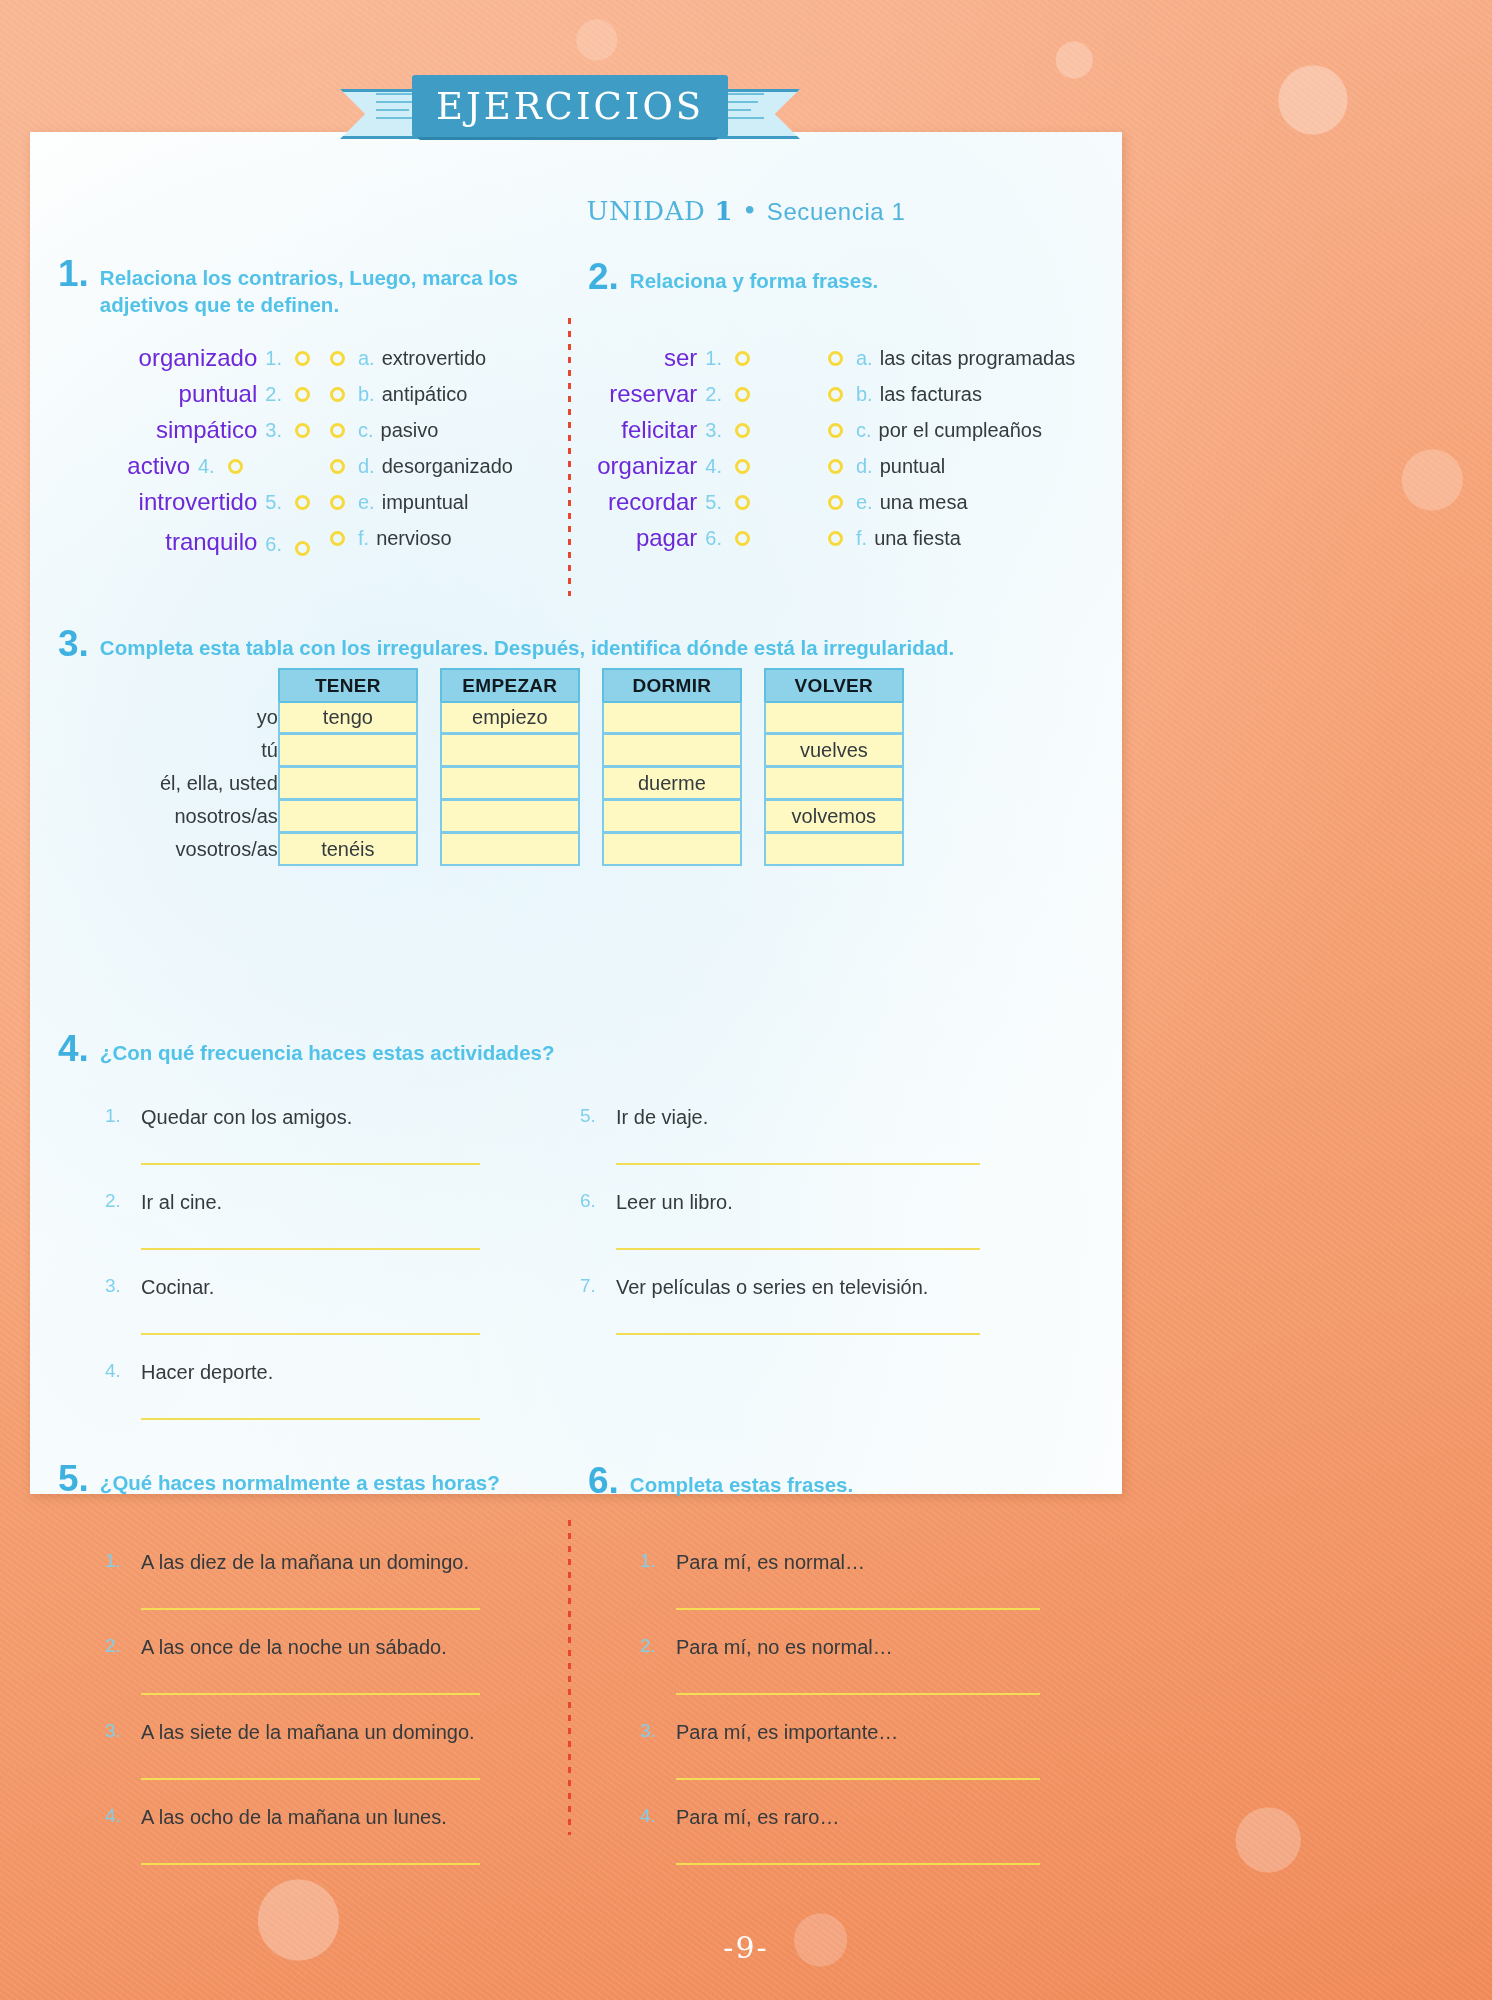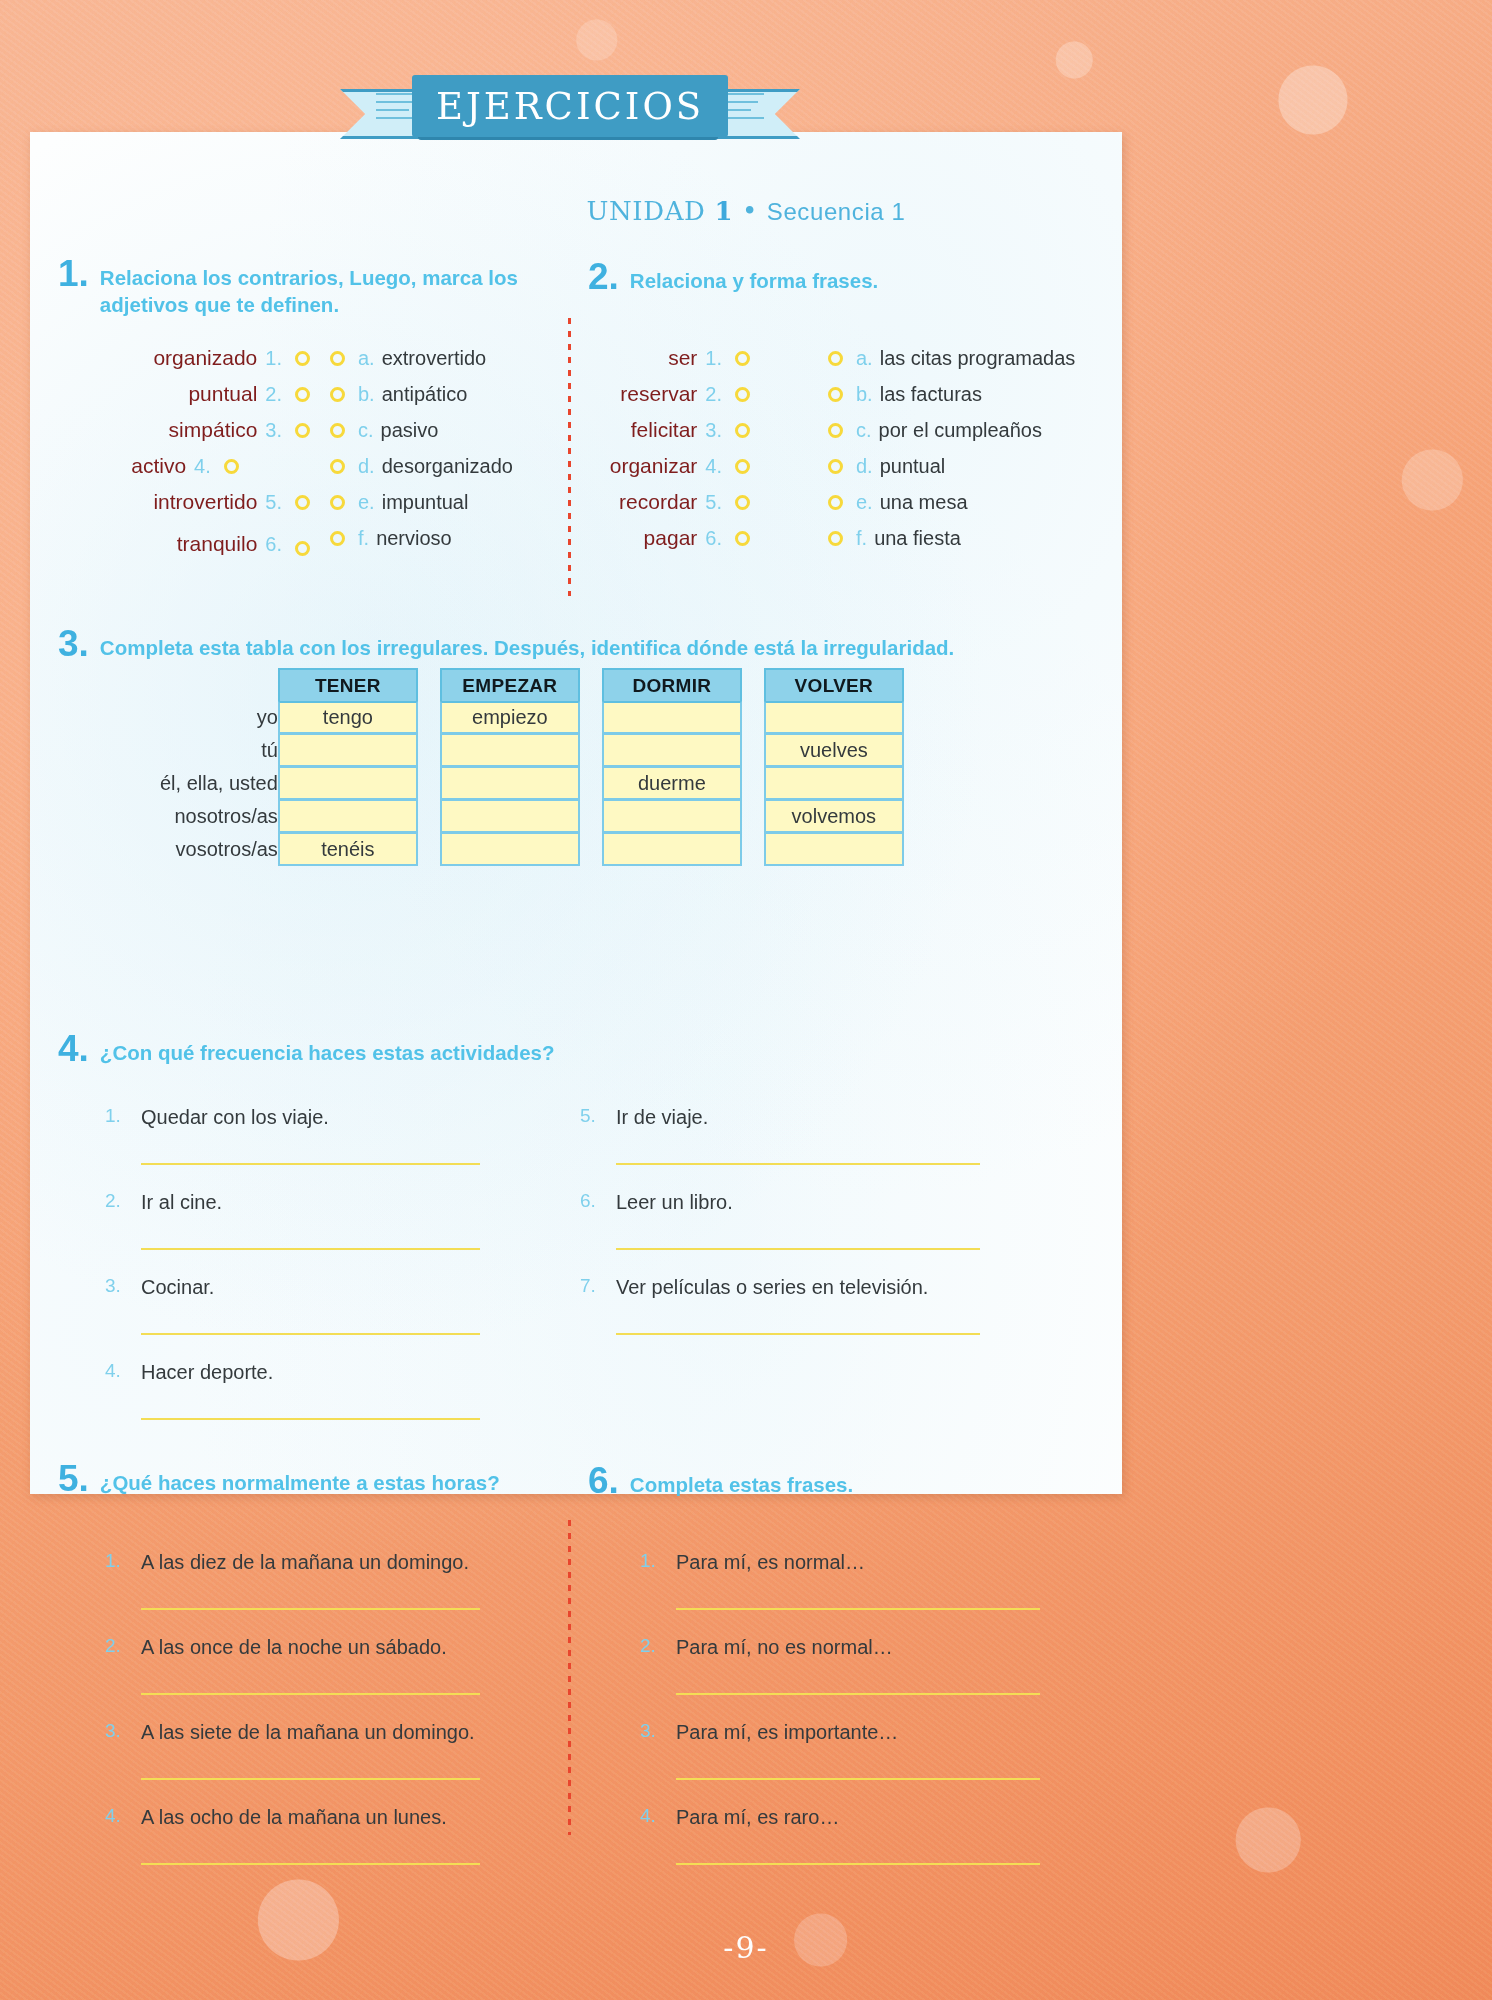--- a/index.html
+++ b/index.html
@@ -95,21 +95,21 @@
     color: #3fb1e0; font-size: 37px; font-weight: bold; line-height: 1;
     margin-right: 11px; flex: none;
   }
   .ex-num::after { content: "."; }
   .ex-title { color: #52c2e8; font-size: 20.5px; font-weight: bold; line-height: 1.32; padding-top: 9px; }
 
   
   .match-block { position: absolute; }
   .match-row { display: flex; align-items: center; height: 36px; margin-bottom: 0; }
   .match-left { display: flex; align-items: center; justify-content: flex-end; }
-  .match-left .word { color: #7f1d1d; font-size: 21px; }
+  .match-left .word { color: #6d28d9; font-size: 24px; }
   .match-left .idx  { color: #7fd0ec; font-size: 20px; margin-left: 8px; }
   .bubble {
     width: 15px; height: 15px; border: 3px solid #f7d93c; border-radius: 50%;
     flex: none;
   }
   .match-left .bubble { margin-left: 13px; }
   .match-right { display: flex; align-items: center; }
   .match-right .bubble { margin-right: 13px; }
   .match-right .idx  { color: #7fd0ec; font-size: 20px; margin-right: 7px; }
   .match-right .word { color: #343a3d; font-size: 20px; }
@@ -409,21 +409,21 @@
   </table>
 </div>
 
 <div class="ex-head" style="left:58px; top:1030px; width:600px;">
   <div class="ex-num">4</div>
   <div class="ex-title">¿Con qué frecuencia haces estas actividades?</div>
 </div>
 <div class="qlist" id="ex4-left" style="left:105px; top:1105px; width:375px;">
     <div class="qitem" style="margin-bottom: 25px;">
       <span class="qn">1.</span>
-      <span class="qt">Quedar con los viaje.</span>
+      <span class="qt">Quedar con los amigos.</span>
       <div class="qrule" style="margin-top:33px"></div>
     </div>
     <div class="qitem" style="margin-bottom: 25px;">
       <span class="qn">2.</span>
       <span class="qt">Ir al cine.</span>
       <div class="qrule" style="margin-top:33px"></div>
     </div>
     <div class="qitem" style="margin-bottom: 25px;">
       <span class="qn">3.</span>
       <span class="qt">Cocinar.</span>

